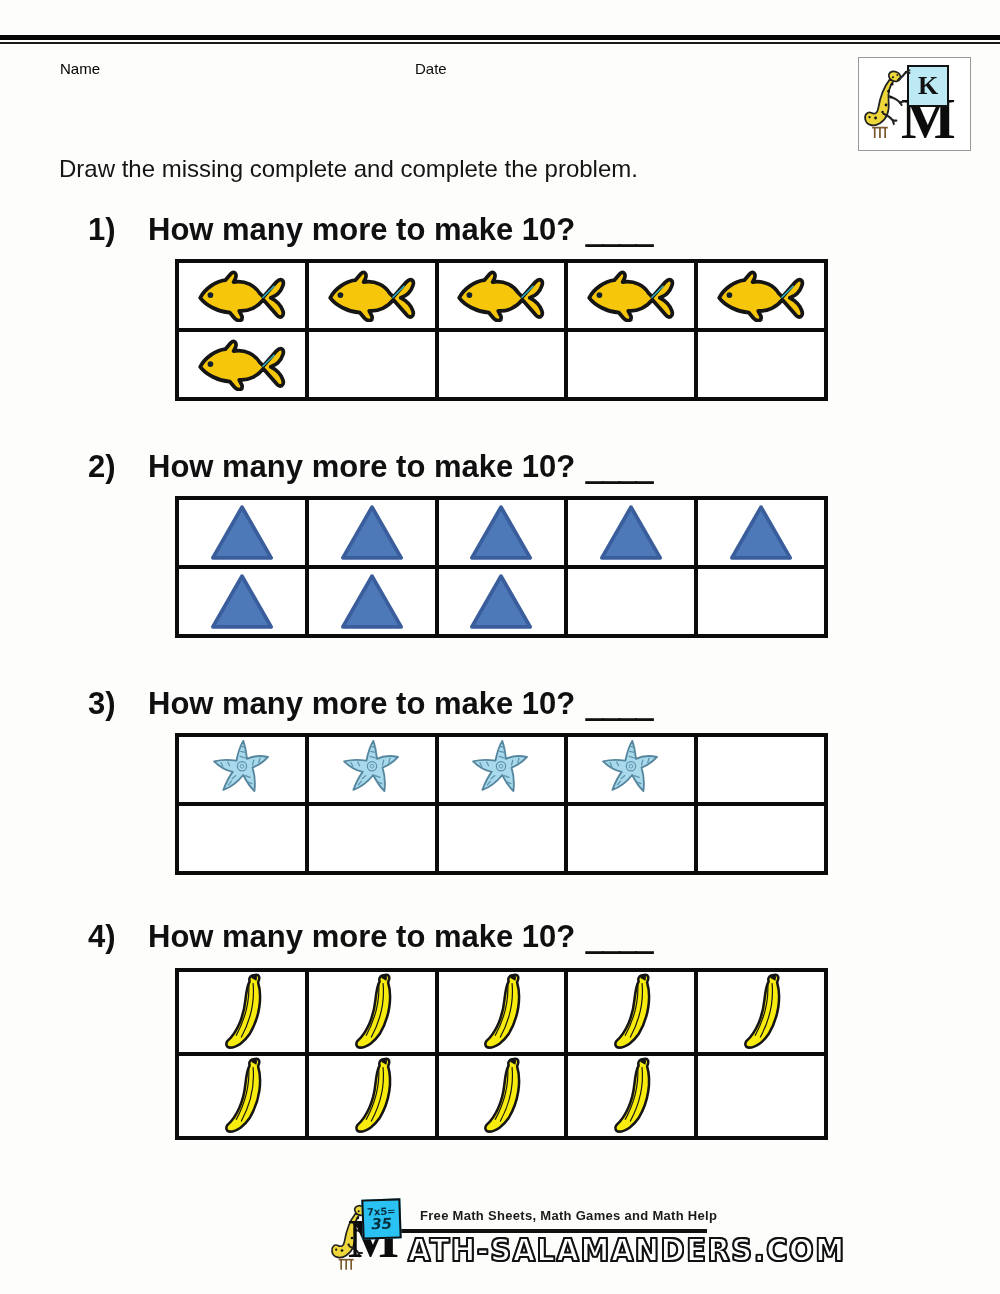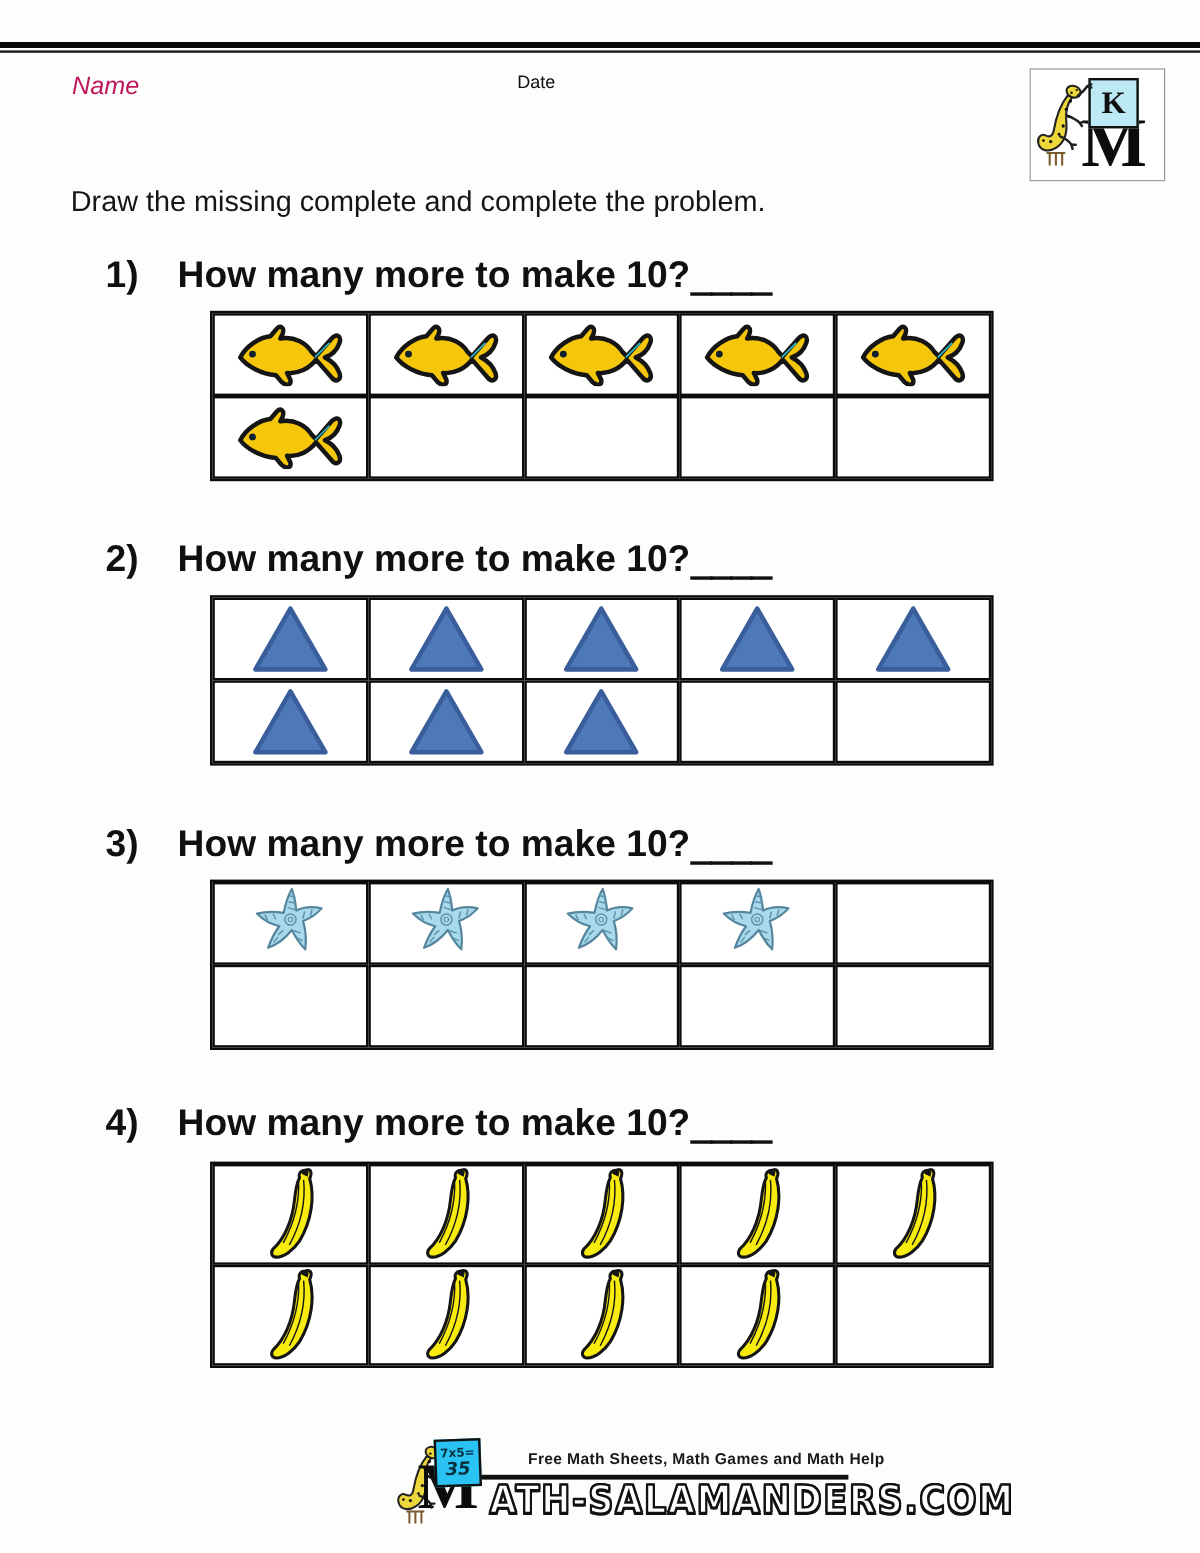--- a/index.html
+++ b/index.html
@@ -5,22 +5,22 @@
   * { margin:0; padding:0; box-sizing:border-box; }
   html,body { background:#ffffff; }
   .page {
     position:relative; width:1000px; height:1294px; margin:0 auto;
     background:#fdfdfc; font-family:"Liberation Sans", sans-serif; color:#111;
     overflow:hidden;
   }
   .toprule-thick { position:absolute; left:0; top:35px; width:1000px; height:4.5px; background:#060606; }
   .toprule-thin  { position:absolute; left:0; top:42px; width:1000px; height:1.5px; background:#1a1a1a; }
 
-  .name-label { position:absolute; left:60px; top:60px; font-size:21px; color:#be185d;font-style:italic; }
-  .date-label { position:absolute; left:431px; top:60px; font-size:15px; color:#0d0d0d; }
+  .name-label { position:absolute; left:60px; top:60px; font-size:15px; color:#000000; }
+  .date-label { position:absolute; left:415px; top:60px; font-size:15px; color:#0d0d0d; }
 
   .worksheet-title {
     position:absolute; left:59px; top:101px;
     font-family:"Liberation Serif", serif; font-size:35px; font-weight:600;
     letter-spacing:0.5px; color:#3C68A4; white-space:nowrap;
   }
   .instructions { position:absolute; left:59px; top:155px; font-size:24px; color:#151515; white-space:nowrap; }
 
   
   .klogo { position:absolute; left:858px; top:57px; width:113px; height:94px; border:1.5px solid #999; background:#fff; }
@@ -36,21 +36,21 @@
   }
   .klogo .sala { position:absolute; left:1px; top:5px; width:52px; height:84px; z-index:3; }
 
   
   .problem { position:absolute; left:0; width:1000px; height:230px; }
   #prob-0 { top:211px; } #prob-1 { top:448px; } #prob-2 { top:685px; } #prob-3 { top:918px; height:230px; }
   .pheading { position:absolute; left:88px; top:0; display:flex; align-items:baseline; font-size:31px; font-weight:600; color:#101010; white-space:nowrap; }
   .pnum { width:60px; }
   .blank {
     font-family:"DejaVu Sans Mono", monospace; font-weight:700; letter-spacing:-2px;
-    margin-left:0; color:#101010;
+    margin-left:10px; color:#101010;
   }
   .tenframe {
     position:absolute; left:175px; top:48px; width:653px;
     display:grid; grid-template-columns:repeat(5,1fr); grid-auto-rows:69px;
     border:2.5px solid #0b0b0b; background:#fff;
   }
   #prob-3 .tenframe { grid-auto-rows:84px; top:50px; }
   .cell { border:2px solid #0b0b0b; display:flex; align-items:center; justify-content:center; overflow:visible; }
   .obj-fish     { width:100px; height:52px; }
   .obj-triangle { width:64px;  height:57px; }
@@ -65,21 +65,21 @@
     background:#29C2F2; border:2px solid #111; z-index:2; transform:rotate(-2deg);
     display:flex; flex-direction:column; align-items:center; justify-content:center;
     font-family:"DejaVu Sans", sans-serif; color:#07303f; line-height:1;
   }
   .footer .board .b1 { font-size:10px; font-weight:700; }
   .footer .board .b2 { font-size:15px; font-weight:700; font-style:italic; }
   .footer .mletter {
     position:absolute; left:348px; top:16px; z-index:1;
     font-family:"Liberation Serif", serif; font-weight:700; font-size:54px; line-height:1; color:#0c0c0c;
   }
-  .footer .tagline { position:absolute; left:420px; top:12px; font-size:13px; font-weight:700; color:#1a1a1a; letter-spacing:0.3px; white-space:nowrap;margin-left:20px; }
+  .footer .tagline { position:absolute; left:420px; top:12px; font-size:13px; font-weight:700; color:#1a1a1a; letter-spacing:0.3px; white-space:nowrap; }
   .footer .rule { position:absolute; left:395px; top:33px; width:312px; height:3.5px; background:#111; }
   .footer .site {
     position:absolute; left:408px; top:37px;
     font-family:"DejaVu Sans", sans-serif; font-weight:800; font-size:29px; line-height:1.1;
     letter-spacing:1.5px; color:#ffffff; -webkit-text-stroke:1.7px #111;
     text-shadow:-1px -1px 0 #111, 1px -1px 0 #111, -1px 1px 0 #111, 1px 1px 0 #111;
     transform:scaleY(1.12); transform-origin:top left; white-space:nowrap;
   }
   .defs-hidden { position:absolute; width:0; height:0; overflow:hidden; }
 </style>

